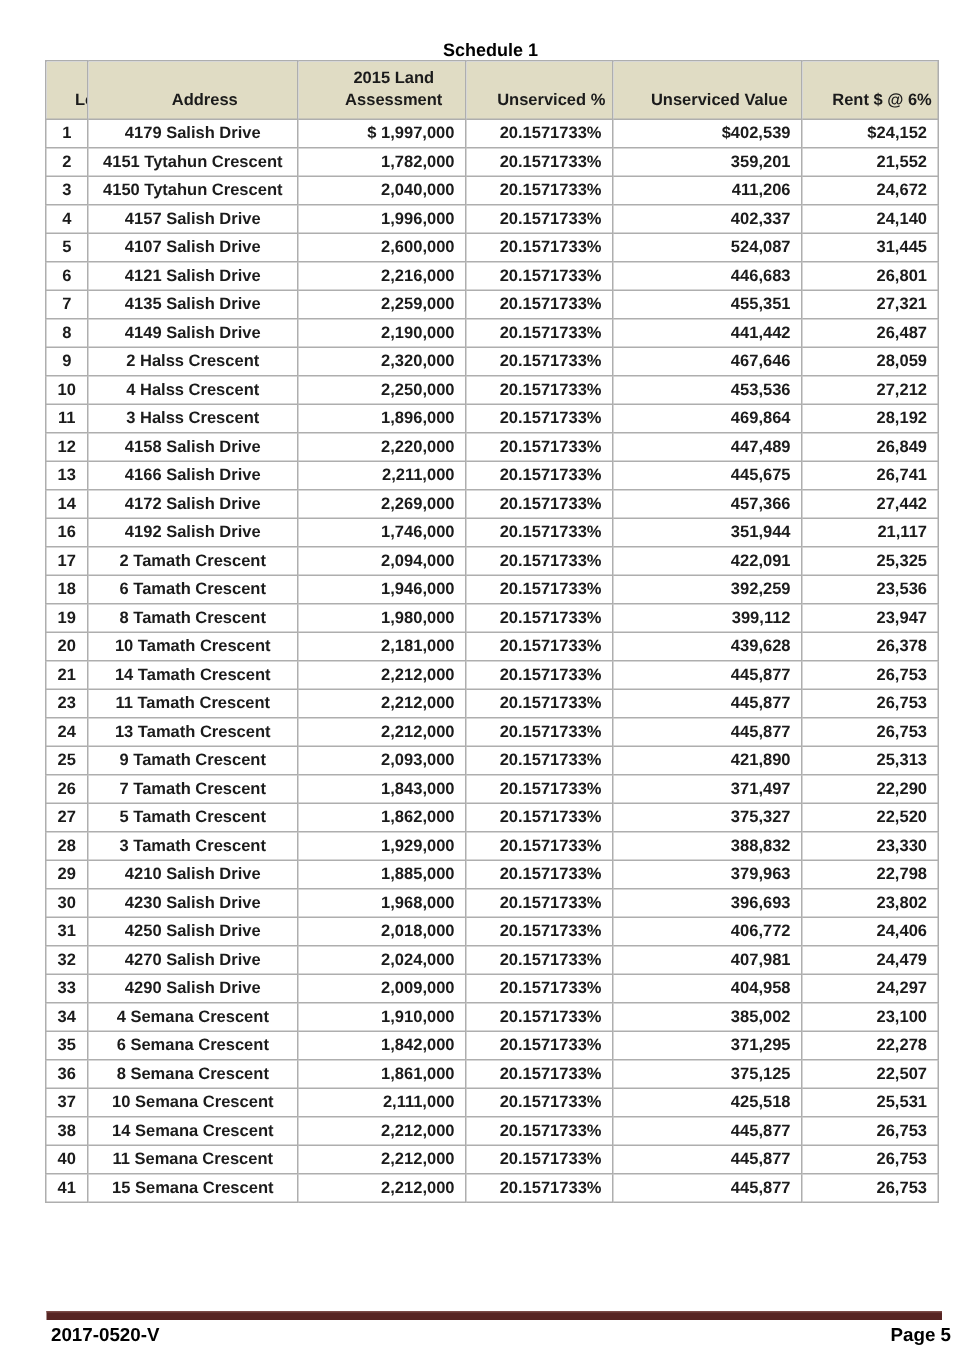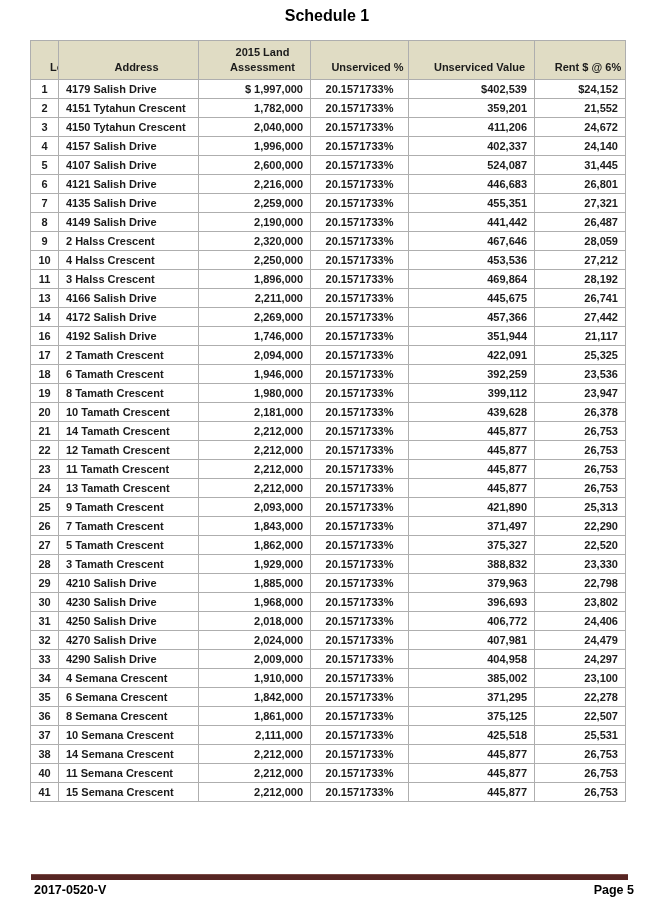--- a/index.html
+++ b/index.html
@@ -11,23 +11,23 @@
   *{box-sizing:border-box;margin:0;padding:0;}
   html,body{background:#ffffff;}
   body{
     width:648px;height:911px;
     position:relative;
     font-family:"Liberation Sans","DejaVu Sans",sans-serif;
     color:var(--text);
     overflow:hidden;
   }
   .page-title{
-    position:absolute;top:7px;left:30px;width:594px;
+    position:absolute;top:26px;left:30px;width:594px;
     text-align:center;
-    font-size:16px;font-weight:700;color:#000;
+    font-size:12px;font-weight:700;color:#000;
   }
   .table-wrap{
     position:absolute;top:40px;left:30px;width:595px;
   }
   table{
     width:100%;
     border-collapse:collapse;
     table-layout:fixed;
   }
   th,td{
@@ -46,23 +46,23 @@
     line-height:1.35;
   }
   td{
     height:18px;
     line-height:18px;
     padding:0 7px;
     font-weight:600;
     background:#fff;
   }
   td.c0{text-align:center;padding:0 2px;}
-  td.c1{text-align:left;}
+  td.c1{text-align:center;}
   td.c2{text-align:right;}
-  td.c3{text-align:center;}
+  td.c3{text-align:right;}
   td.c4{text-align:right;}
   td.c5{text-align:right;}
   .footer-bar{
     position:absolute;left:31px;top:874px;width:597px;height:6px;
     background:var(--bar);
     border-top:1px solid #7a4a46;
   }
   .footer-row{
     position:absolute;left:34px;top:883px;width:600px;
     display:flex;justify-content:space-between;
@@ -178,20 +178,28 @@
         </tr>
         <tr>
           <td class="c0">11</td>
           <td class="c1">3 Halss Crescent</td>
           <td class="c2">1,896,000</td>
           <td class="c3">20.1571733%</td>
           <td class="c4">469,864</td>
           <td class="c5">28,192</td>
         </tr>
         <tr>
+          <td class="c0">12</td>
+          <td class="c1">4158 Salish Drive</td>
+          <td class="c2">2,220,000</td>
+          <td class="c3">20.1571733%</td>
+          <td class="c4">447,489</td>
+          <td class="c5">26,849</td>
+        </tr>
+        <tr>
           <td class="c0">13</td>
           <td class="c1">4166 Salish Drive</td>
           <td class="c2">2,211,000</td>
           <td class="c3">20.1571733%</td>
           <td class="c4">445,675</td>
           <td class="c5">26,741</td>
         </tr>
         <tr>
           <td class="c0">14</td>
           <td class="c1">4172 Salish Drive</td>
@@ -236,28 +244,20 @@
           <td class="c0">20</td>
           <td class="c1">10 Tamath Crescent</td>
           <td class="c2">2,181,000</td>
           <td class="c3">20.1571733%</td>
           <td class="c4">439,628</td>
           <td class="c5">26,378</td>
         </tr>
         <tr>
           <td class="c0">21</td>
           <td class="c1">14 Tamath Crescent</td>
-          <td class="c2">2,212,000</td>
-          <td class="c3">20.1571733%</td>
-          <td class="c4">445,877</td>
-          <td class="c5">26,753</td>
-        </tr>
-        <tr>
-          <td class="c0">22</td>
-          <td class="c1">12 Tamath Crescent</td>
           <td class="c2">2,212,000</td>
           <td class="c3">20.1571733%</td>
           <td class="c4">445,877</td>
           <td class="c5">26,753</td>
         </tr>
         <tr>
           <td class="c0">23</td>
           <td class="c1">11 Tamath Crescent</td>
           <td class="c2">2,212,000</td>
           <td class="c3">20.1571733%</td>

